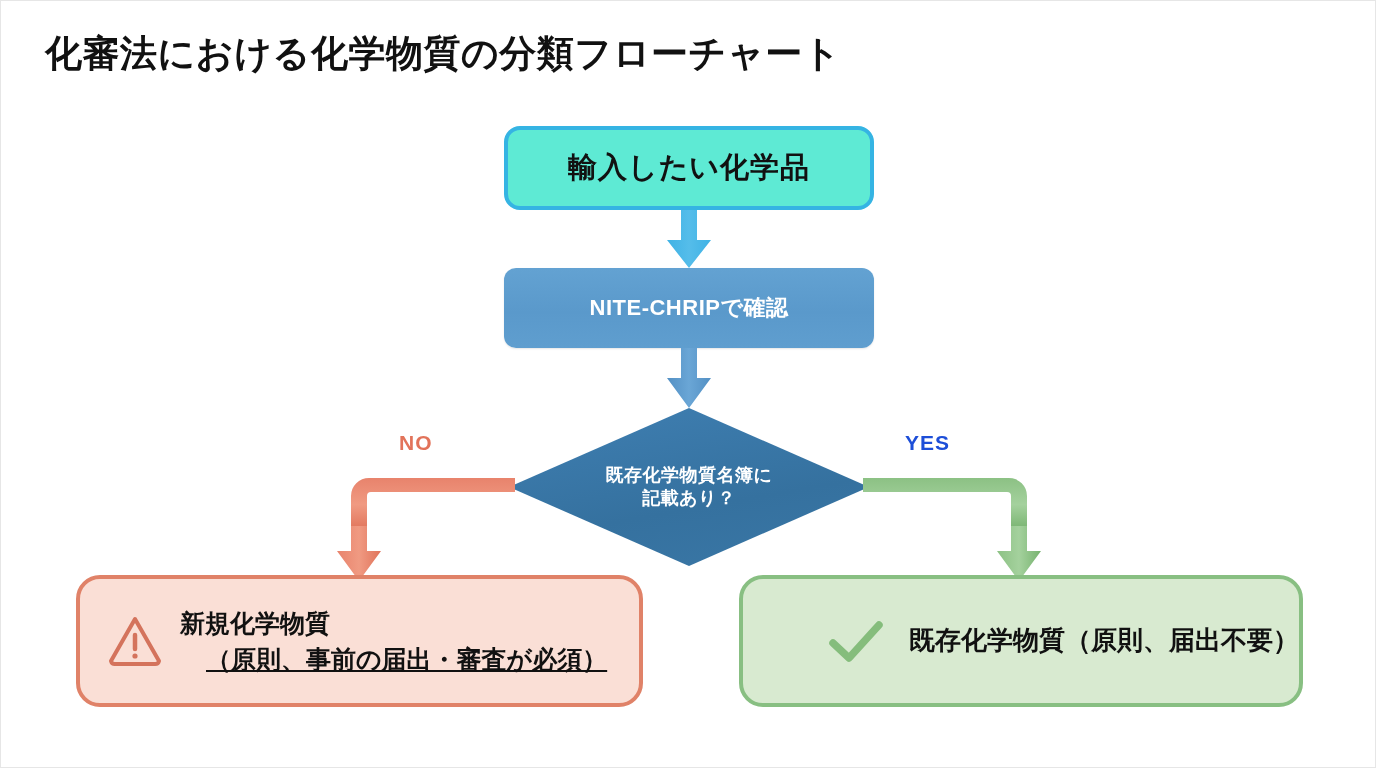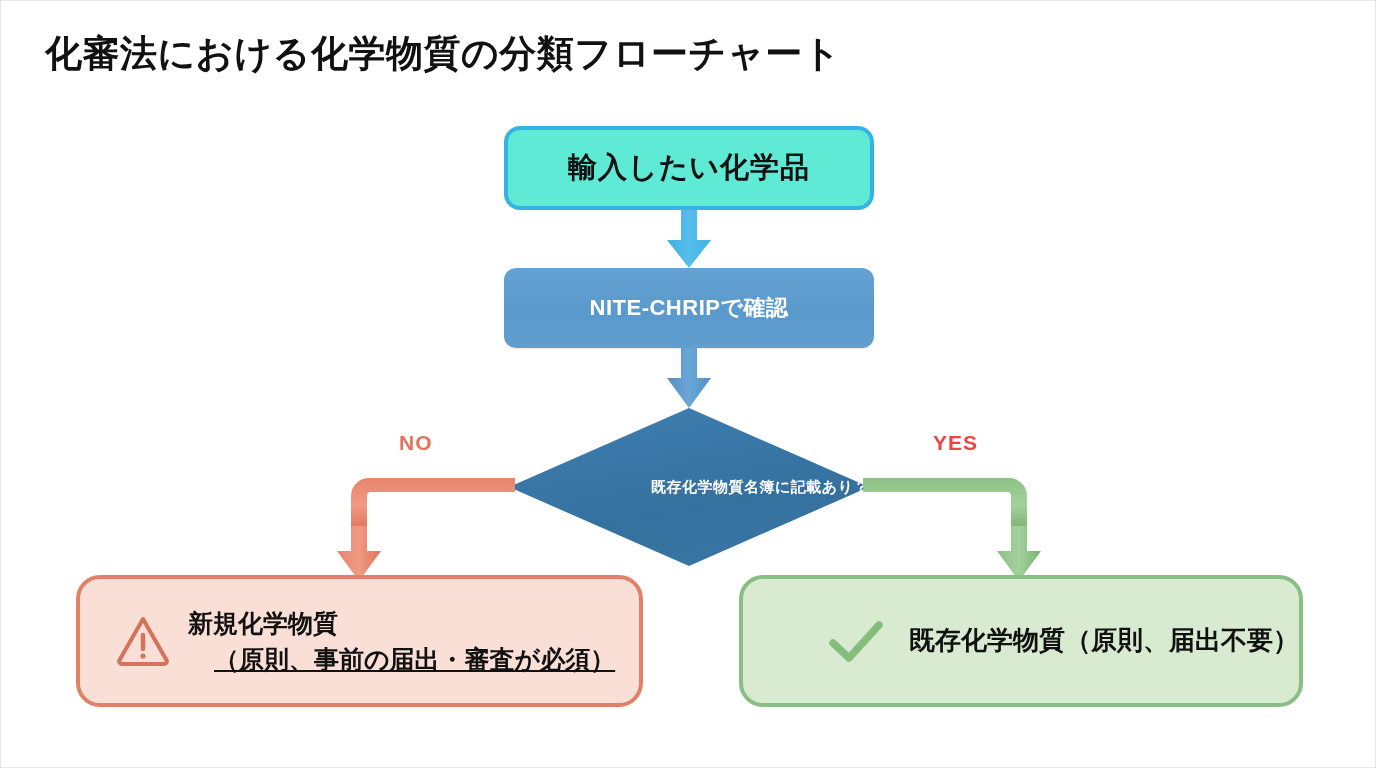--- a/index.html
+++ b/index.html
@@ -87,41 +87,41 @@
   #node-decision .diamond-shape {
     position: absolute;
     inset: 0;
     background: linear-gradient(170deg, #3f7fb2 0%, #35719f 60%, #3a77a6 100%);
     clip-path: polygon(50% 0%, 100% 50%, 50% 100%, 0% 50%);
   }
   #node-decision .diamond-text {
     position: absolute;
     inset: 0;
     display: flex;
-    flex-direction: row;
+    flex-direction: column;
     align-items: center;
-    justify-content: flex-end;
+    justify-content: center;
     color: #ffffff;
-    font-size: 15px;
+    font-size: 18px;
     font-weight: bold;
     line-height: 1.28;
     letter-spacing: 0.5px;
   }
 
   
   #node-result-new {
     left: 75px;
     top: 574px;
     width: 567px;
     height: 132px;
     background: #fadfd6;
     border: 4px solid #e08268;
     border-radius: 24px;
     justify-content: flex-start;
-    padding-left: 32px;
+    padding-left: 24px;
   }
   #node-result-existing {
     left: 738px;
     top: 574px;
     width: 564px;
     height: 132px;
     background: #d8ead0;
     border: 4px solid #88bf82;
     border-radius: 24px;
     justify-content: flex-end;
@@ -181,21 +181,21 @@
     height: 112px;
   }
 
   .branch-label {
     position: absolute;
     font-size: 21px;
     font-weight: bold;
     letter-spacing: 1px;
   }
   #label-no  { left: 398px; top: 430px; color: #e2735a; }
-  #label-yes { left: 932px; top: 430px; color: #ef4444; }
+  #label-yes { left: 904px; top: 430px; color: #1d4ed8; }
 </style>
 </head>
 <body>
 
 <div id="canvas">
 
   <div id="chart-title">化審法における化学物質の分類フローチャート</div>
 
   <div class="node" id="node-start">
     <span class="label">輸入したい化学品</span>

